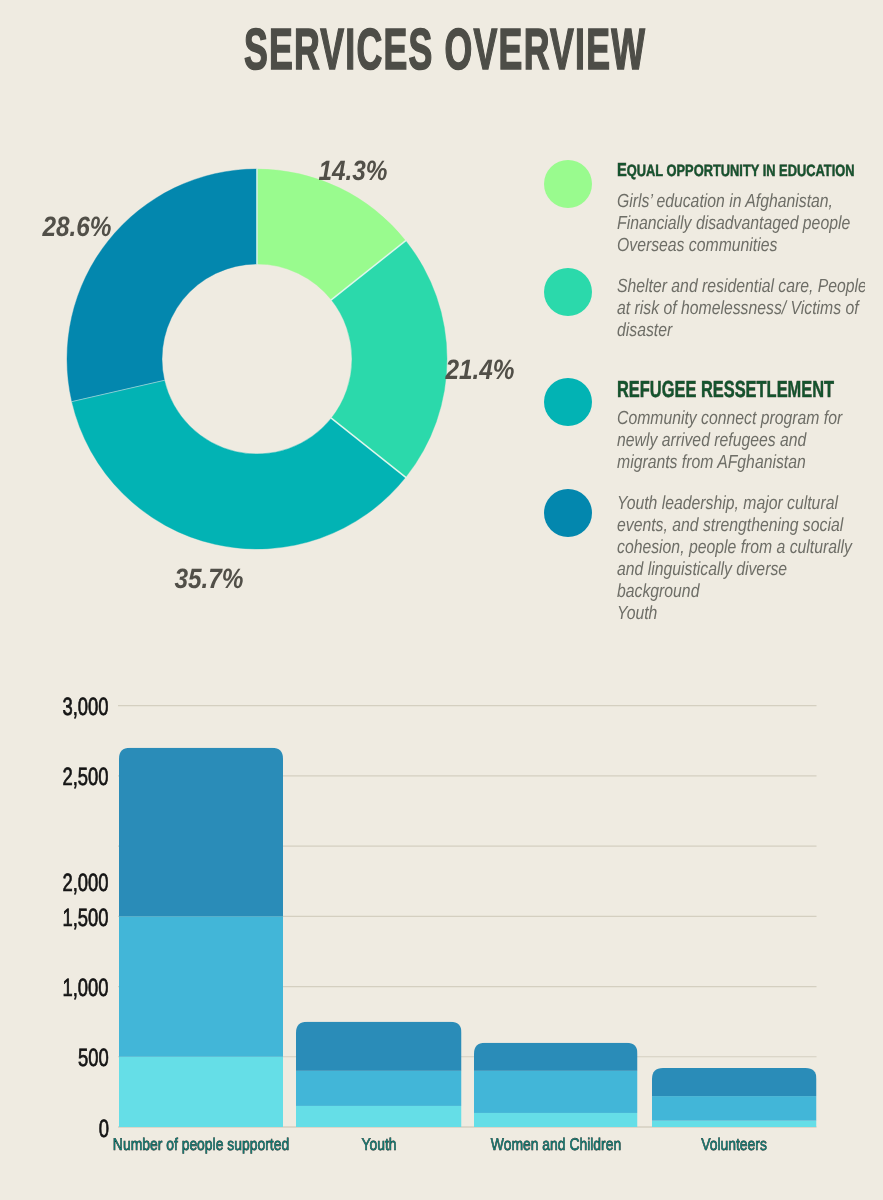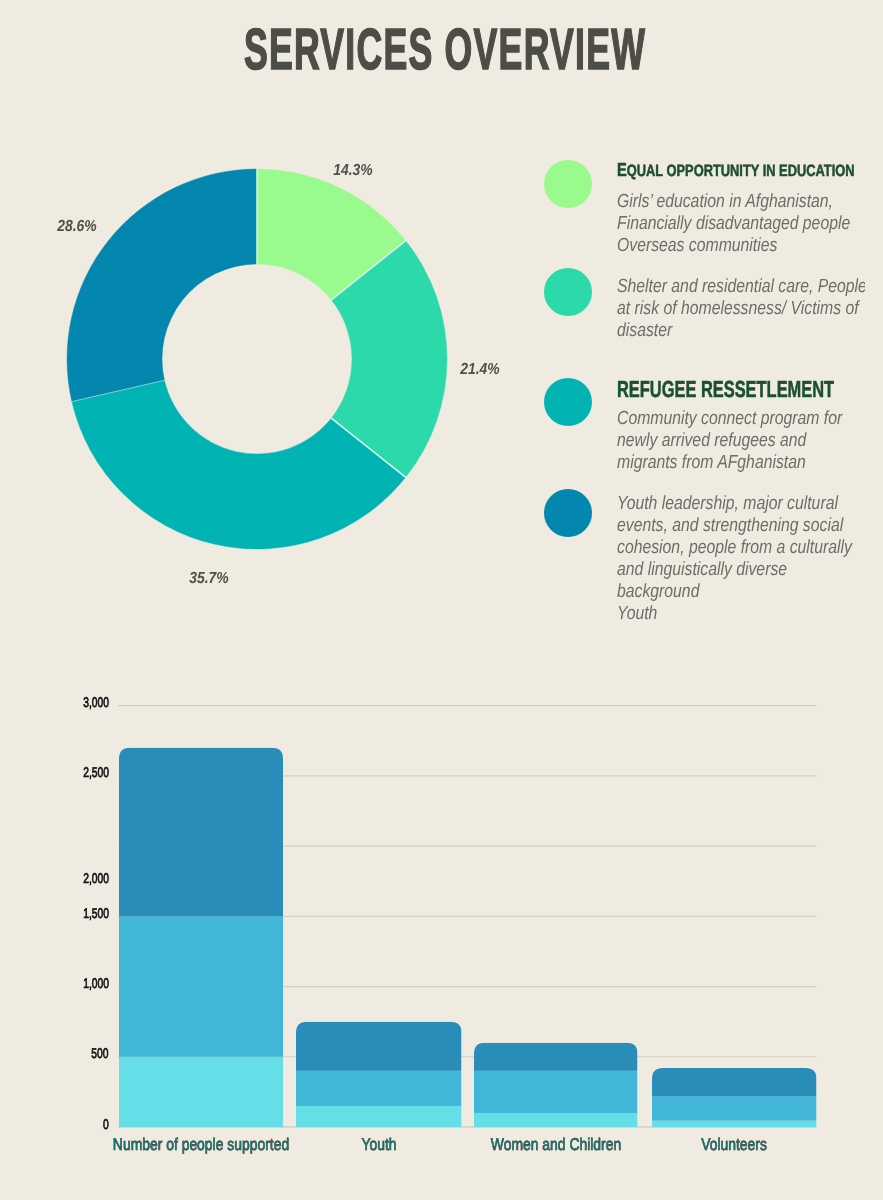--- a/index.html
+++ b/index.html
@@ -15,21 +15,21 @@
   
   #page-title{
     position:absolute;left:3px;top:16px;width:883px;text-align:center;
     font-weight:bold;font-size:58px;letter-spacing:2px;color:#4D4D47;
   }
   #page-title span{display:inline-block;transform:scaleX(0.615);transform-origin:center;
     -webkit-text-stroke:1.6px #4D4D47;paint-order:stroke fill;}
   
   #donut-chart{position:absolute;left:0px;top:0px;width:883px;height:700px;}
   .pct-label{
-    position:absolute;font-weight:bold;font-style:italic;font-size:16px;color:#514F48;
+    position:absolute;font-weight:bold;font-style:italic;font-size:28px;color:#514F48;
     white-space:nowrap;
     text-align:center;
   }
   .pct-label span{display:inline-block;transform:scaleX(0.87);transform-origin:center;}
   
   #legend{position:absolute;left:544px;top:160px;width:339px;}
   .legend-item{position:absolute;left:0;width:339px;}
   .legend-dot{position:absolute;left:0;top:0;width:48px;height:48px;border-radius:50%;}
   .legend-text{position:absolute;left:73px;top:0;width:266px;}
   .legend-title{
@@ -40,21 +40,21 @@
   .legend-title > span > span{display:inline;}
   .legend-desc{
     font-style:italic;color:#6F6F69;font-size:19px;line-height:22.1px;
     color:#6E6E67;
   }
   .legend-desc div{transform:scaleX(0.83);transform-origin:left center;white-space:nowrap;}
   
   #bar-chart{position:absolute;left:0;top:0;width:883px;height:1200px;}
   #bar-labels{position:absolute;left:0;top:0;width:883px;height:1200px;}
   .ytick{
-    position:absolute;font-size:14px;color:#141414;font-weight:normal;
+    position:absolute;font-size:25px;color:#141414;font-weight:normal;
     text-align:right;white-space:nowrap;line-height:1;
   }
   .ytick span{display:inline-block;transform:scaleX(0.736);transform-origin:right center;
     -webkit-text-stroke:0.72px #0D0D0D;paint-order:stroke fill;}
   .xtick{
     position:absolute;font-size:17px;color:#0f766e;
     white-space:nowrap;line-height:1;transform:translateX(-50%);
   }
   .xtick span{display:inline-block;transform:scaleX(0.818);transform-origin:center;
     -webkit-text-stroke:0.62px #141414;paint-order:stroke fill;}

